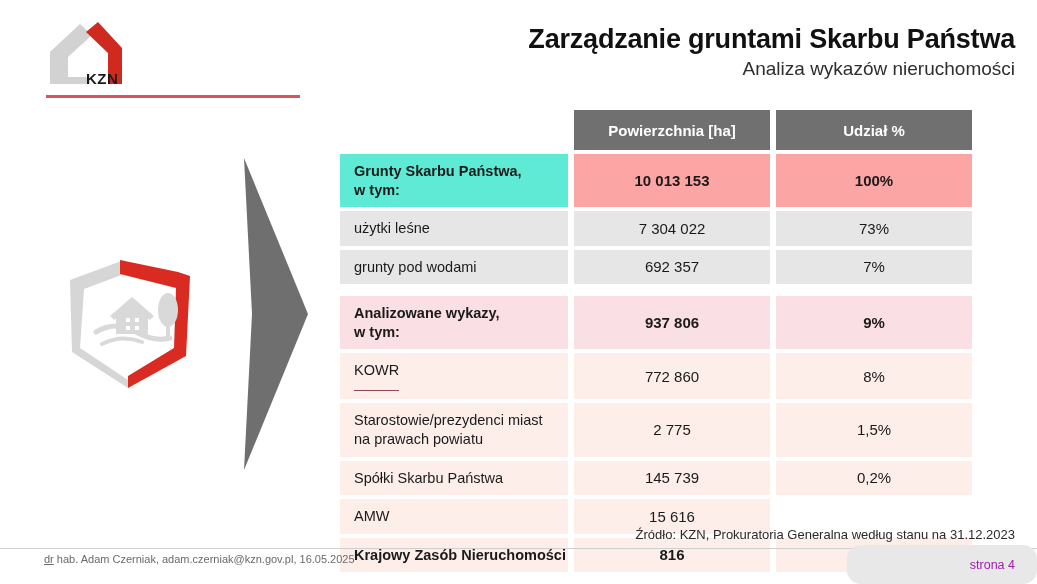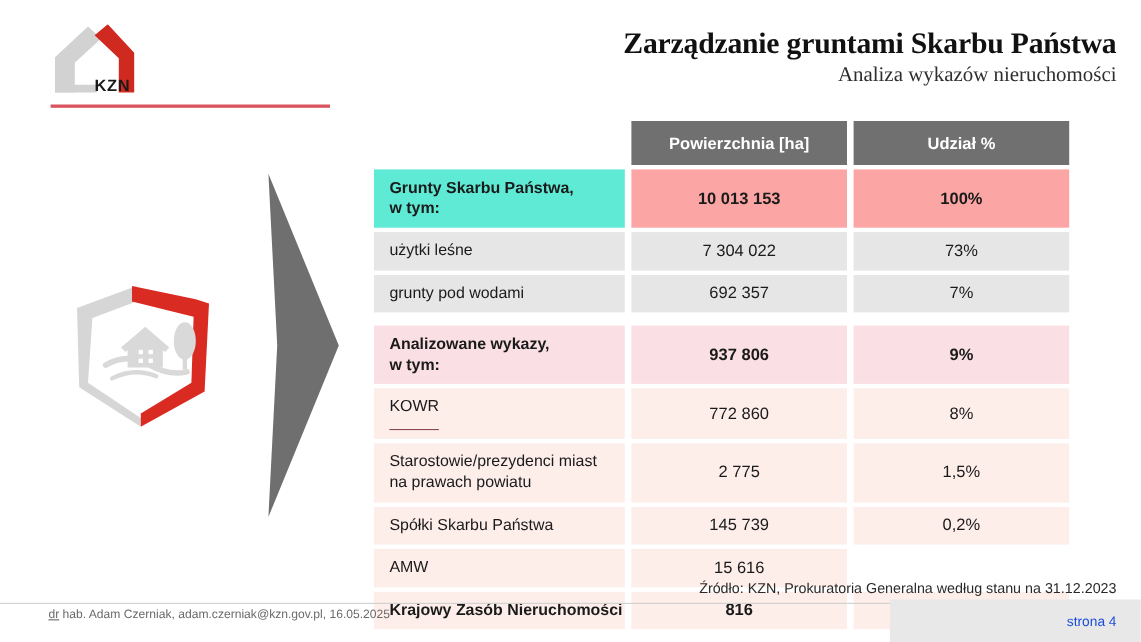--- a/index.html
+++ b/index.html
@@ -47,21 +47,20 @@
     height: 3px;
     background: #d9545c;
   }
 
   .title-wrap {
     position: absolute;
     right: 22px;
     top: 24px;
     text-align: right;
     width: 720px;
-    font-family: Liberation Serif, serif;
   }
   .title-main {
     font-size: 27px;
     font-weight: bold;
     letter-spacing: -0.2px;
     color: #111111;
     line-height: 1.12;
   }
   .title-sub {
     font-size: 19px;
@@ -188,30 +187,31 @@
     top: 553px;
     font-size: 11px;
     color: #6a6a6a;
     white-space: nowrap;
   }
   .author u { text-decoration: underline; }
   .pagebox {
     position: absolute;
     right: 0;
     top: 545px;
-    width: 228px;
+    width: 190px;
     height: 39px;
     background: #e8e8e8;
     display: flex;
     align-items: center;
     justify-content: flex-end;
     padding-right: 22px;
     box-sizing: border-box;
     font-size: 12.5px;
-    color: #1d4ed8;
+    color: #a21caf;
+    border-radius: 14px;
   }
 </style>
 </head>
 <body>
 
 <div class="slide">
 
   <div class="logo-block">
     <svg class="logo-svg" width="120" height="70" viewBox="0 0 120 70">
       <path d="M4 62 L4 30 L34 2 L46 13 L22 35 L22 62 Z" fill="#d2d2d2"></path>

